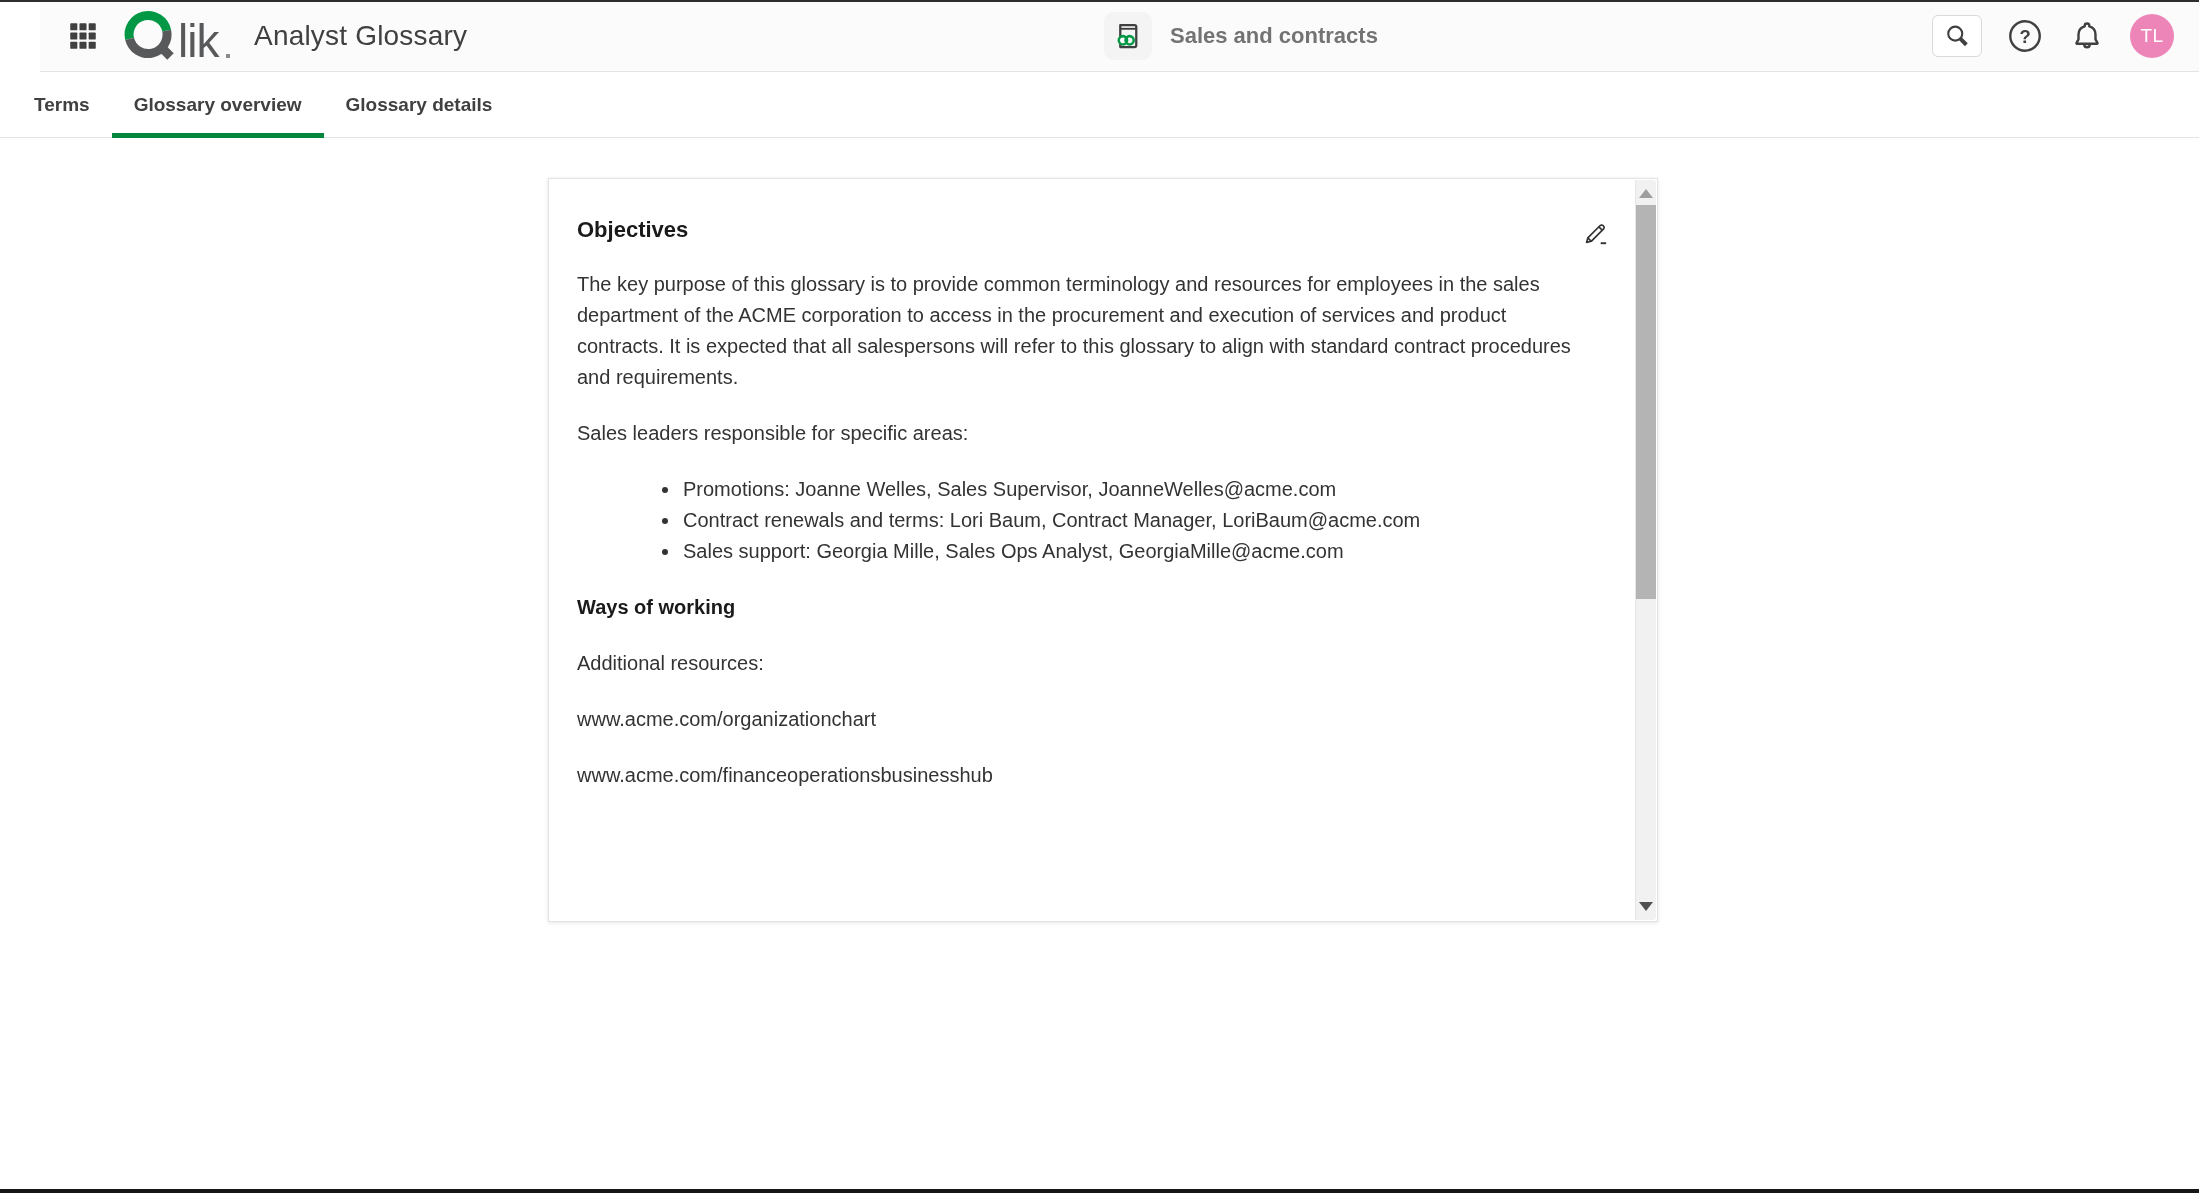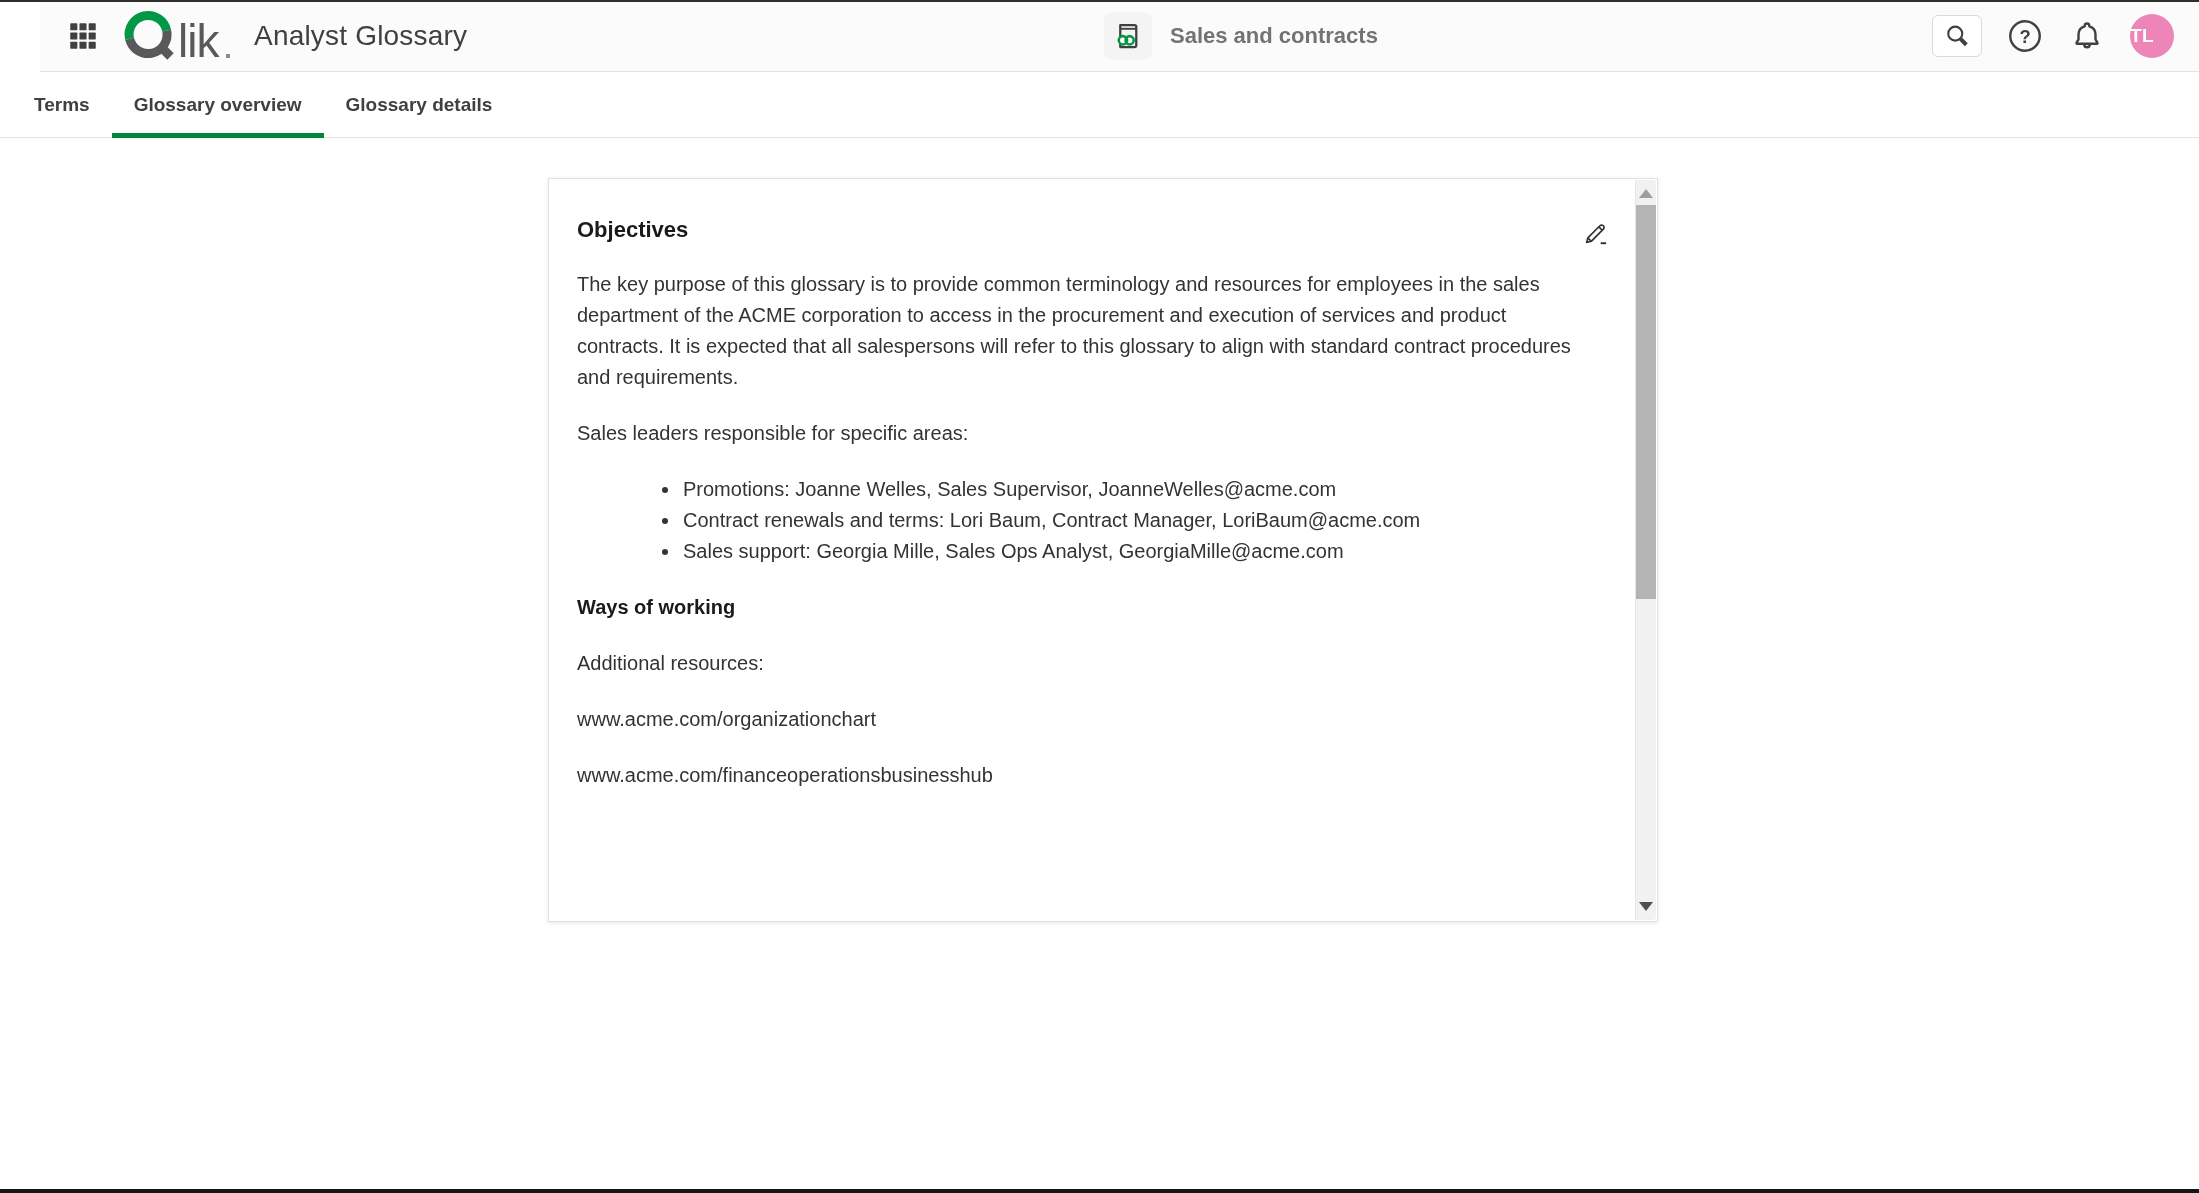--- a/index.html
+++ b/index.html
@@ -18,21 +18,21 @@
   .workspace{position:absolute;left:1064px;top:0;height:72px;display:flex;align-items:center;cursor:pointer;}
   .ws-icon-box{width:48px;height:48px;border-radius:9px;background:#f4f4f4;display:flex;
                align-items:center;justify-content:center;}
   .ws-name{margin-left:18px;font-size:22px;font-weight:700;color:#737373;}
   .header-right{position:absolute;right:25px;top:0;height:72px;display:flex;align-items:center;gap:24px;}
   .search-btn{width:50px;height:42px;background:#fff;border:1px solid #d9d9d9;border-radius:6px;
               display:flex;align-items:center;justify-content:center;cursor:pointer;padding:0;}
   .icon-btn{border:none;background:transparent;padding:0;cursor:pointer;display:flex;
             align-items:center;justify-content:center;width:38px;height:38px;}
   .avatar{width:44px;height:44px;border-radius:50%;background:#ee85b8;color:#fff;display:flex;
-          align-items:center;font-size:19px;font-weight:700;letter-spacing:0.5px;cursor:pointer;}
+          align-items:center;justify-content:center;font-size:19px;font-weight:400;letter-spacing:0.5px;cursor:pointer;}
 
   
   .tabbar{position:absolute;top:72px;left:0;right:0;height:66px;background:#fff;
           border-bottom:1px solid #e4e4e4;display:flex;padding-left:12px;box-sizing:border-box;}
   .tab{position:relative;display:flex;align-items:center;padding:0 22px;font-size:19px;font-weight:600;
        color:#404040;cursor:pointer;}
   .tab .indicator{position:absolute;left:0;right:0;bottom:-1px;height:5px;background:transparent;}
   .tab.active .indicator{background:#00873d;}
 
   

